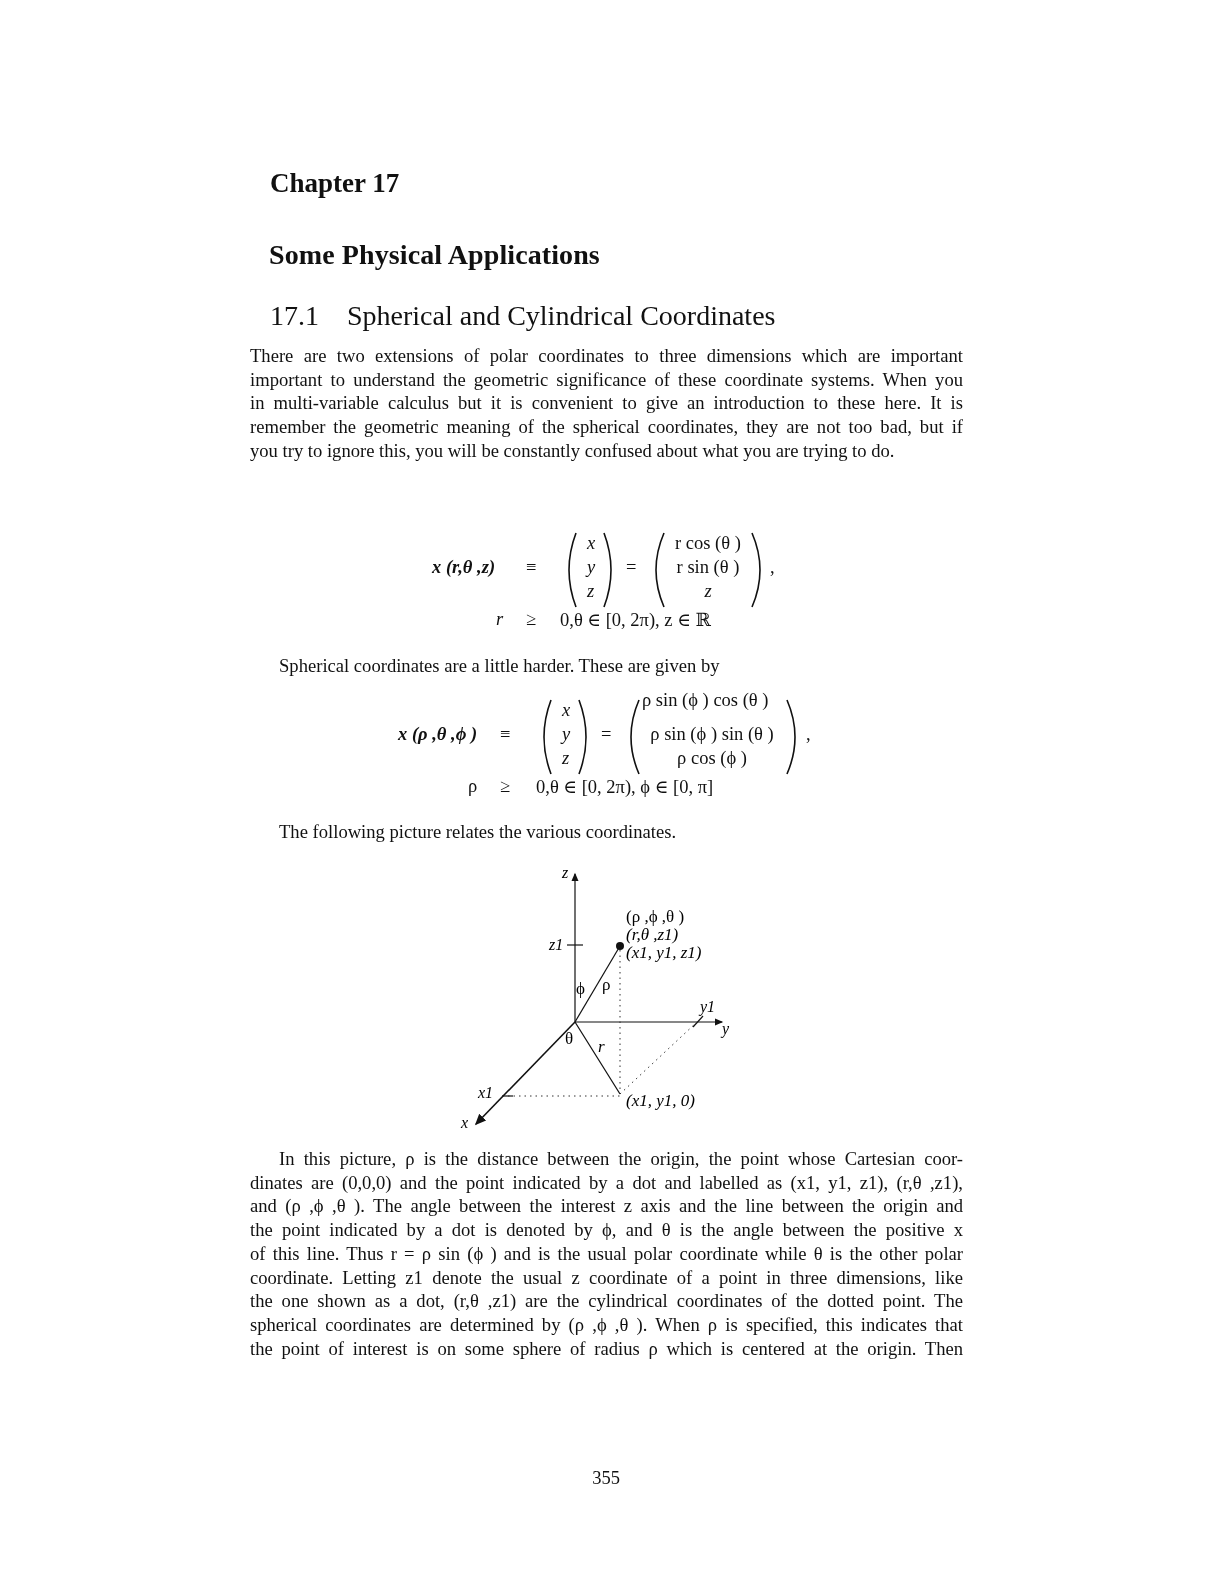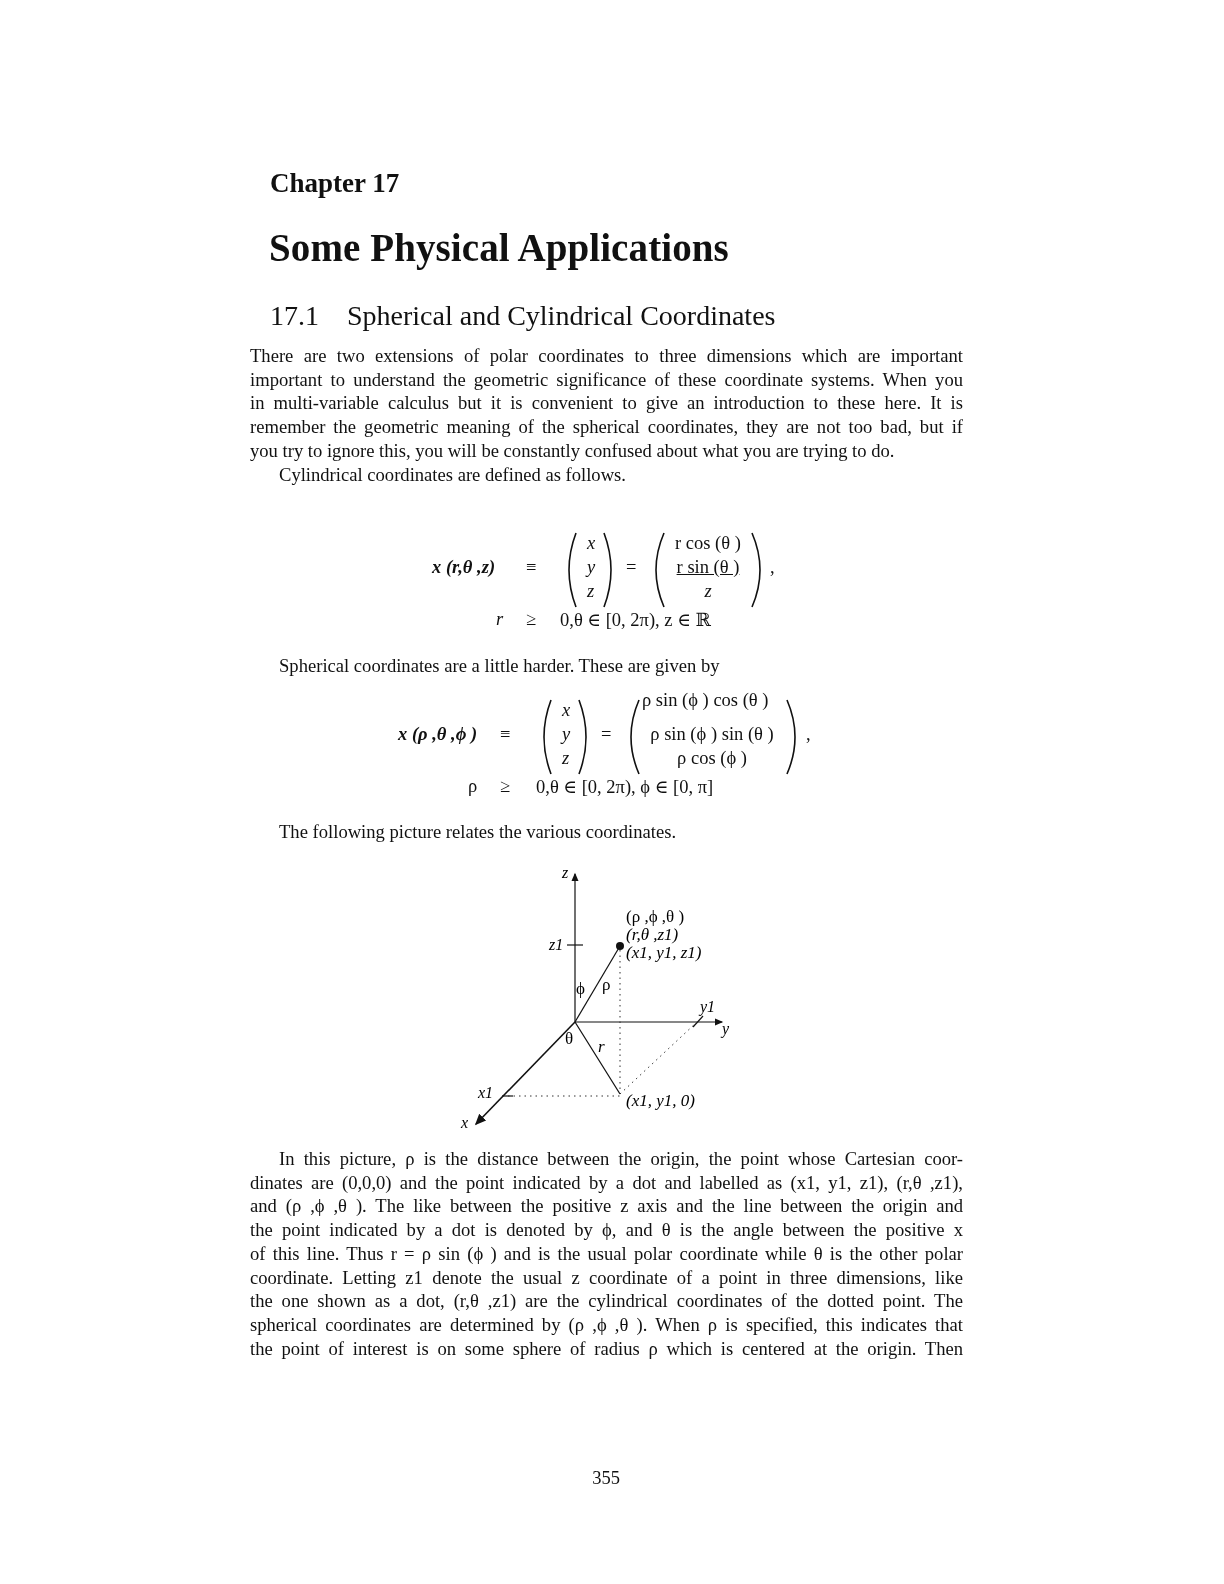--- a/index.html
+++ b/index.html
@@ -1,20 +1,20 @@
 <!DOCTYPE html>
 <html><head>
 <meta charset="utf-8">
 <style>
   html, body { margin: 0; padding: 0; background: #ffffff; }
   body { width: 1224px; height: 1584px; position: relative; overflow: hidden;
          font-family: "Liberation Serif", "DejaVu Serif", serif; color: #111; }
   .abs { position: absolute; }
   .chapter-label { left: 270px; top: 168px; font-size: 27px; font-weight: bold; }
-  .chapter-title { left: 269px; top: 225px; font-size: 39px; font-weight: bold; letter-spacing: 0.1px; }
+  .chapter-title { left: 269px; top: 239px; font-size: 28px; font-weight: bold; letter-spacing: 0.1px; }
   .section-heading { left: 270px; top: 300px; font-size: 28px; font-weight: normal; }
   .section-heading .num { display: inline-block; width: 77px; }
   .para { left: 250px; width: 713px; font-size: 18.6px; line-height: 23.7px; text-align: justify; }
   .line { display: block; text-align: justify; text-align-last: justify; white-space: nowrap; }
   .line.last { text-align-last: left; }
   .indent { padding-left: 29px; }
   .i { font-style: italic; }
   .b { font-weight: bold; font-style: italic; }
   .eq { font-size: 18.5px; white-space: nowrap; }
   .pagenum { left: 0; width: 1212px; top: 1468px; text-align: center; font-size: 18.5px; }
@@ -28,38 +28,37 @@
 <div class="abs section-heading">
   <span class="num">17.1</span><span>Spherical and Cylindrical Coordinates</span>
 </div>
 
 <div class="abs para" style="top:344px;">
   <span class="line">There are two extensions of polar coordinates to three dimensions which are important</span>
   <span class="line">important to understand the geometric significance of these coordinate systems. When you</span>
   <span class="line">in multi-variable calculus but it is convenient to give an introduction to these here.  It is</span>
   <span class="line">remember the geometric meaning of the spherical coordinates, they are not too bad, but if</span>
   <span class="line last">you try to ignore this, you will be constantly confused about what you are trying to do.</span>
-  <span class="line last indent">Cylindrical coordinates are defined as follows.</span>
 </div>
 
 <div class="abs" style="left:0; top:525px; width:1224px; height:115px;">
   <span class="abs eq b" style="left:432px; top:32px;font-family:Liberation Serif, serif;">x (r,θ ,z)</span>
   <span class="abs eq" style="left:526px; top:32px;">≡</span>
   <svg class="abs" style="left:562px; top:4px;" width="220" height="82">
     <path d="M14 4 Q0 41 14 78" fill="none" stroke="#111" stroke-width="1.6"></path>
     <path d="M42 4 Q56 41 42 78" fill="none" stroke="#111" stroke-width="1.6"></path>
     <path d="M102 4 Q86 41 102 78" fill="none" stroke="#111" stroke-width="1.6"></path>
     <path d="M190 4 Q206 41 190 78" fill="none" stroke="#111" stroke-width="1.6"></path>
   </svg>
   <span class="abs eq i" style="left:587px; top:8px;">x</span>
   <span class="abs eq i" style="left:587px; top:32px;">y</span>
   <span class="abs eq i" style="left:587px; top:56px;">z</span>
   <span class="abs eq" style="left:626px; top:32px;">=</span>
   <span class="abs eq" style="left:668px; width:80px; top:8px; text-align:center;">r cos (θ )</span>
-  <span class="abs eq" style="left:668px; width:80px; top:32px; text-align:center;text-decoration:underline;">r sin (θ )</span>
+  <span class="abs eq" style="left:668px; width:80px; top:32px; text-align:center;">r sin (θ )</span>
   <span class="abs eq i" style="left:668px; width:80px; top:56px; text-align:center;">z</span>
   <span class="abs eq" style="left:770px; top:32px;">,</span>
   <span class="abs eq i" style="left:496px; top:84px;">r</span>
   <span class="abs eq" style="left:526px; top:84px;">≥</span>
   <span class="abs eq" style="left:560px; top:84px;">0,θ ∈ [0, 2π), z ∈ ℝ</span>
 </div>
 
 <div class="abs para" style="top:654px;">
   <span class="line last indent">Spherical coordinates are a little harder. These are given by</span>
 </div>
@@ -131,21 +130,21 @@
   <text x="626" y="1106" font-size="17" font-style="italic">(x1, y1, 0)</text>
   <text x="576" y="994" font-size="17">ϕ</text>
   <text x="602" y="990" font-size="17">ρ</text>
   <text x="565" y="1044" font-size="17">θ</text>
   <text x="598" y="1052" font-size="17" font-style="italic">r</text>
 </svg>
 
 <div class="abs para" style="top:1147px;">
   <span class="line indent">In this picture, ρ is the distance between the origin, the point whose Cartesian coor-</span>
   <span class="line">dinates are (0,0,0) and the point indicated by a dot and labelled as (x1, y1, z1), (r,θ ,z1),</span>
-  <span class="line">and (ρ ,ϕ ,θ ). The like between the positive z axis and the line between the origin and</span>
+  <span class="line">and (ρ ,ϕ ,θ ). The angle between the interest z axis and the line between the origin and</span>
   <span class="line">the point indicated by a dot is denoted by ϕ, and θ is the angle between the positive x</span>
   <span class="line">of this line. Thus r = ρ sin (ϕ ) and is the usual polar coordinate while θ is the other polar</span>
   <span class="line">coordinate. Letting z1 denote the usual z coordinate of a point in three dimensions, like</span>
   <span class="line">the one shown as a dot, (r,θ ,z1) are the cylindrical coordinates of the dotted point. The</span>
   <span class="line">spherical coordinates are determined by (ρ ,ϕ ,θ ). When ρ is specified, this indicates that</span>
   <span class="line">the point of interest is on some sphere of radius ρ which is centered at the origin. Then</span>
 </div>
 
 <div class="abs pagenum">355</div>
 

